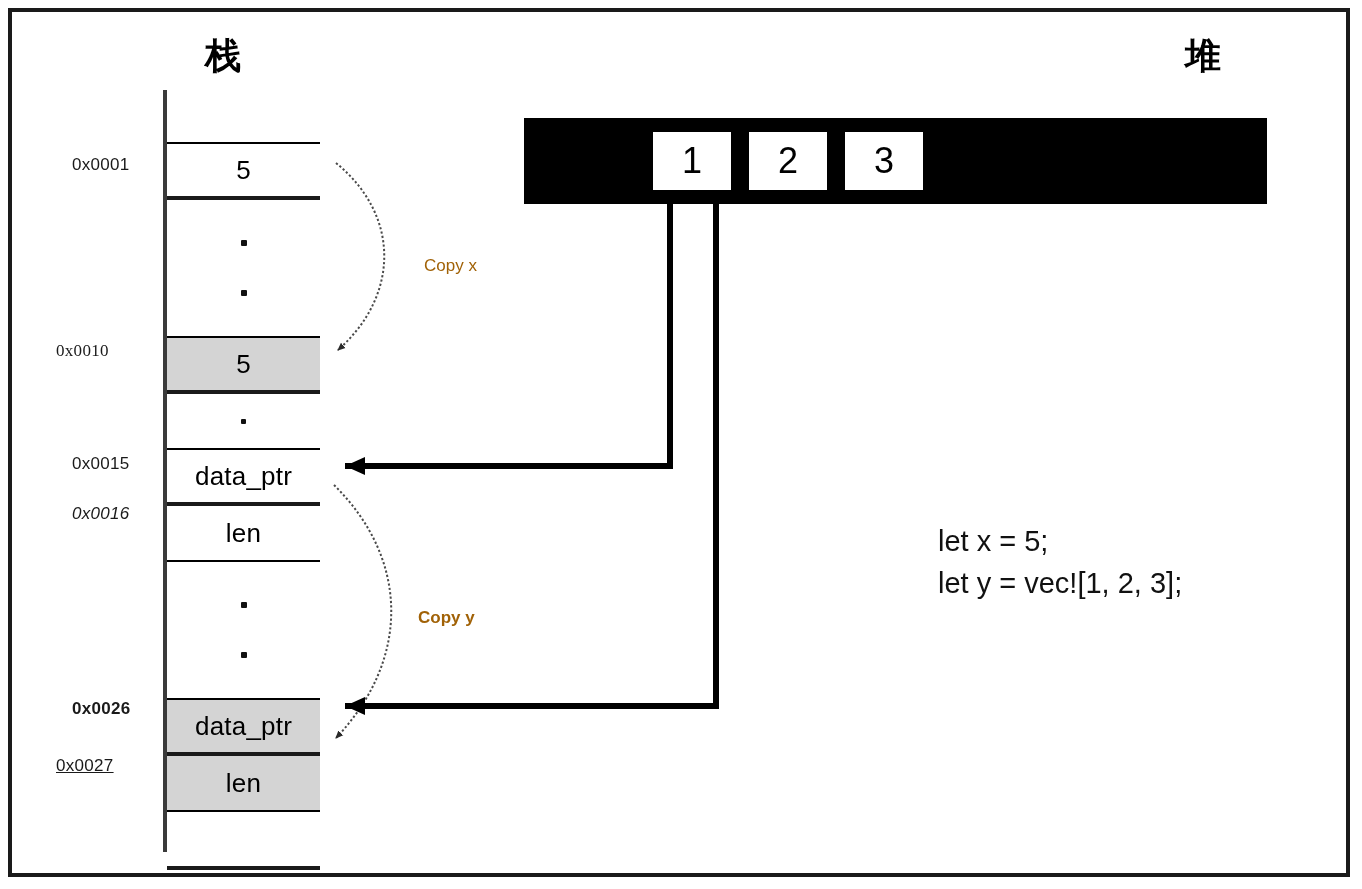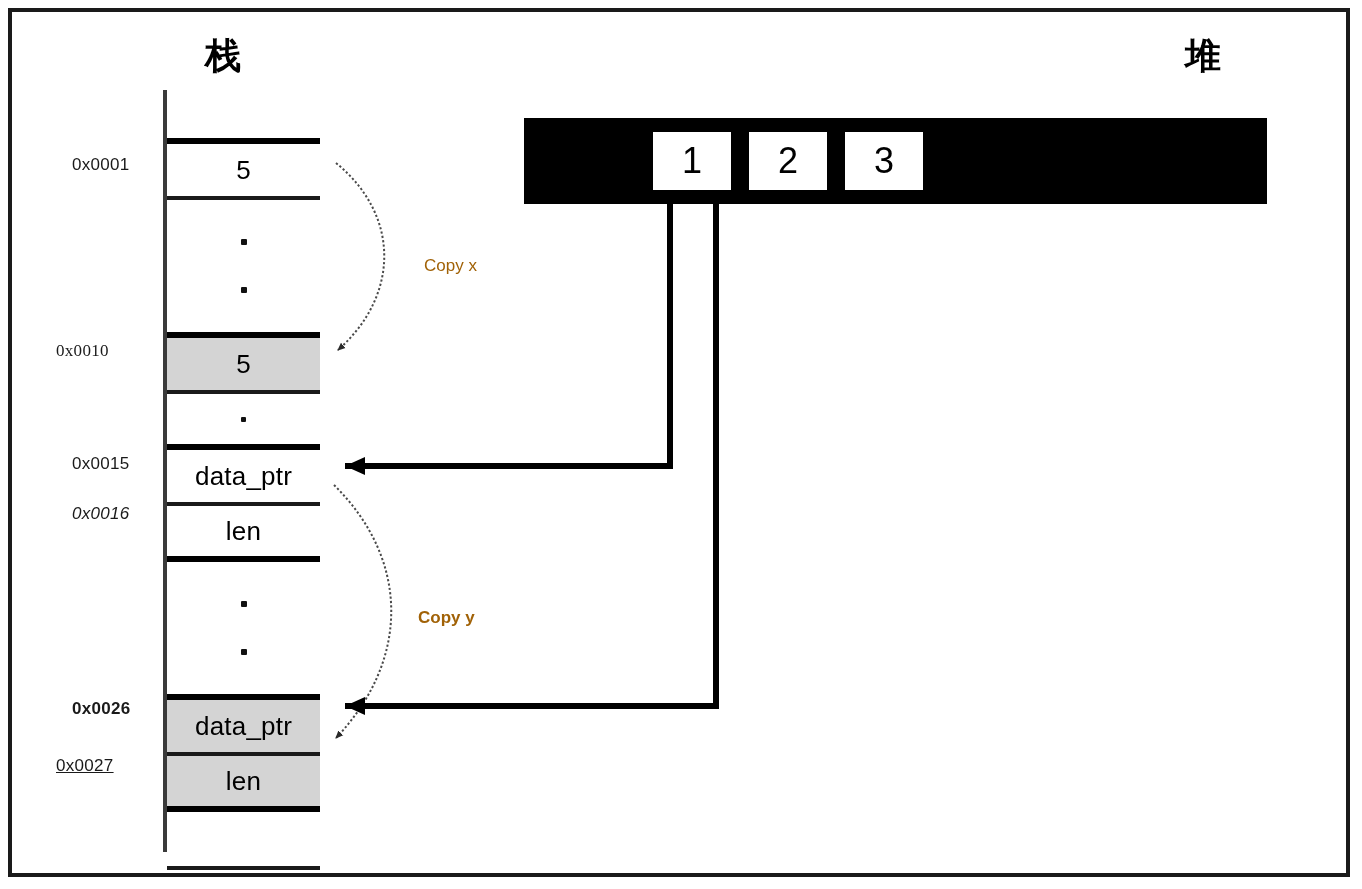--- a/index.html
+++ b/index.html
@@ -59,21 +59,21 @@
     box-sizing: border-box;
     display: flex;
     align-items: center;
     justify-content: center;
     font-size: 26px;
     color: #000000;
     background: #ffffff;
     letter-spacing: 0.2px;
   }
   .cell.shaded { background: #d4d4d4; }
-  .cell.border-bot-thin   { border-bottom: 6px solid #000000; }
+  .cell.border-bot-thin   { border-bottom: 2px solid #000000; }
   .cell.border-bot-thick  { border-bottom: 4px solid #1a1a1a; }
   .cell.dots {
     flex-direction: column;
     justify-content: space-around;
     padding: 18px 0;
   }
   .dot {
     width: 6px;
     height: 6px;
     background: #111111;
@@ -232,14 +232,18 @@
     <path d="M 334,485 C 410,560 410,660 336,738" fill="none" stroke="#4a4a4a" stroke-width="2" stroke-dasharray="2.2 2.2" marker-end="url(#arrowhead-thin)"></path>
 
     <path d="M 670,204 L 670,466 L 345,466" fill="none" stroke="#000000" stroke-width="6" stroke-linejoin="miter" marker-end="url(#arrowhead-thick)"></path>
 
     <path d="M 716,204 L 716,706 L 345,706" fill="none" stroke="#000000" stroke-width="6" stroke-linejoin="miter" marker-end="url(#arrowhead-thick)"></path>
   </svg>
 
   <div class="copy-label" id="copy-x-label">Copy x</div>
   <div class="copy-label" id="copy-y-label">Copy y</div>
 
+  <div id="code-block">
+    <div>let x = 5;</div>
+    <div>let y = vec![1, 2, 3];</div>
+  </div>
 
 </div>
 
 </body></html>

